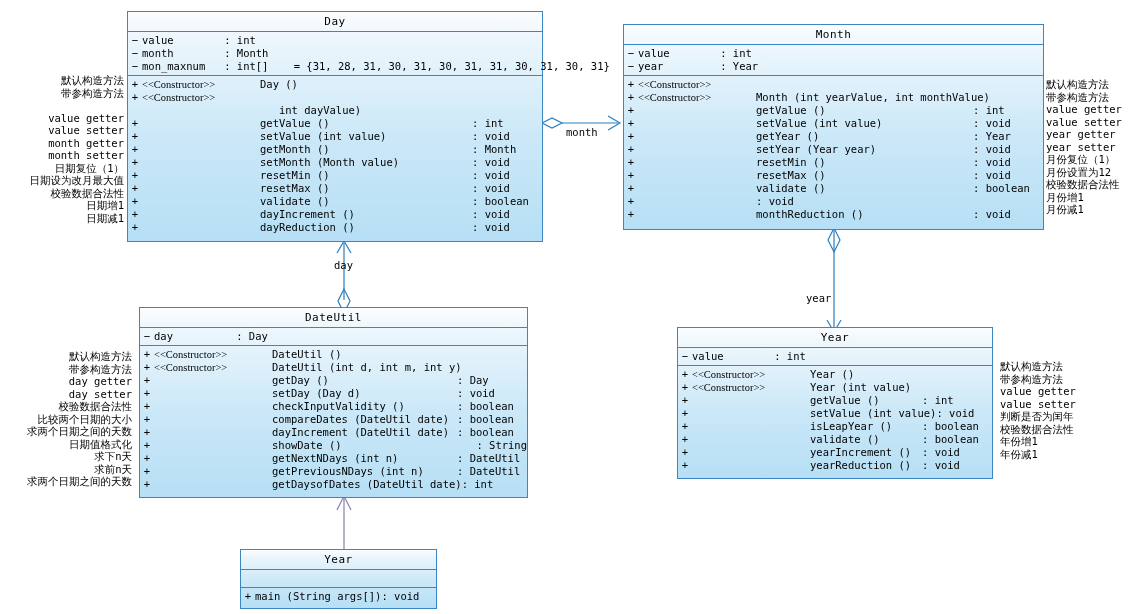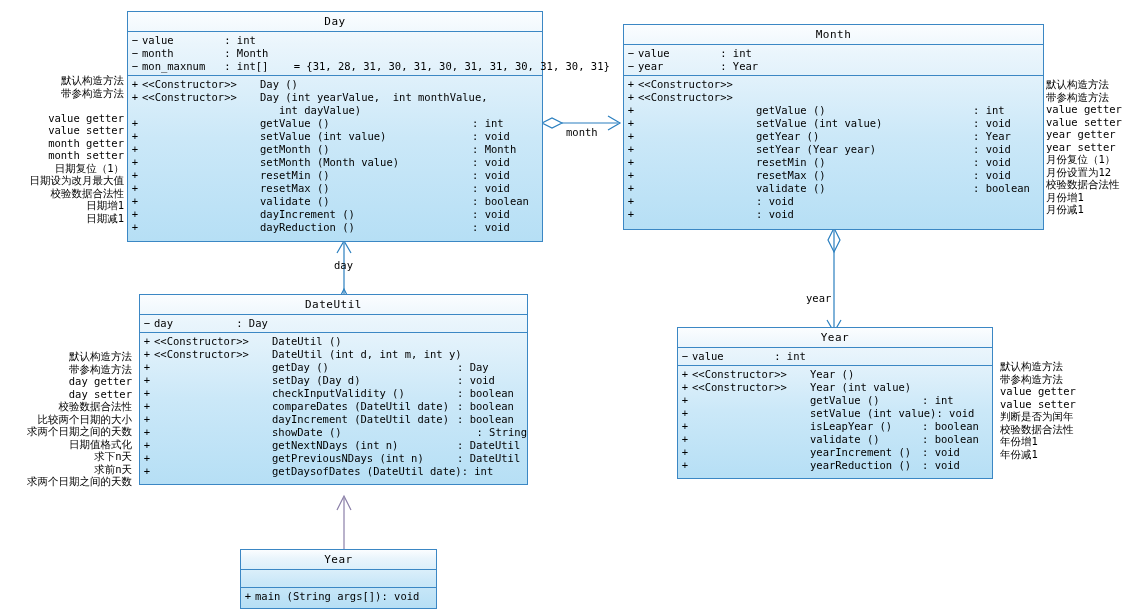--- a/index.html
+++ b/index.html
@@ -35,21 +35,21 @@
   .uml .compart.last{border-bottom:none;}
   .row{
     display:flex;
     align-items:flex-start;
     font-size:10.5px;
     line-height:13px;
     color:#000;
     white-space:pre;
   }
   .vis{width:14px;flex:0 0 14px;text-align:center;}
-  .stereo{flex:0 0 auto;}
+  .stereo{flex:0 0 auto;font-family:Liberation Serif, serif;}
   .nm{flex:1 1 auto;}
   .ret{flex:0 0 auto;text-align:left;}
   .emptyrow{height:13px;}
 
   
   .ann{
     position:absolute;
     font-size:10.5px;
     line-height:12.5px;
     color:#000;
@@ -99,21 +99,21 @@
 
   <div class="uml" style="left:127px;top:11px;width:416px;height:231px;">
     <div class="title">Day</div>
     <div class="compart" id="attrs-day">
         <div class="row"><span class="vis">−</span><span class="nm">value        : int</span></div>
         <div class="row"><span class="vis">−</span><span class="nm">month        : Month</span></div>
         <div class="row"><span class="vis">−</span><span class="nm">mon_maxnum   : int[]    = {31, 28, 31, 30, 31, 30, 31, 31, 30, 31, 30, 31}</span></div>
       </div>
     <div class="compart last" id="meth-day">
         <div class="row"><span class="vis">+</span><span class="stereo" style="width: 118px; flex: 0 0 118px;">&lt;&lt;Constructor&gt;&gt;</span><span class="nm">Day ()</span><span class="ret" style="flex: 0 0 70px;"></span></div>
-        <div class="row"><span class="vis">+</span><span class="stereo" style="width: 118px; flex: 0 0 118px;">&lt;&lt;Constructor&gt;&gt;</span><span class="nm">Day (int yearValue,  int monthValue,</span><span class="ret" style="flex: 0 0 70px;"></span></div>
+        <div class="row"><span class="vis">+</span><span class="stereo" style="width: 118px; flex: 0 0 118px;">&lt;&lt;Constructor&gt;&gt;</span><span class="ret" style="flex: 0 0 70px;"></span></div>
         <div class="row"><span class="vis"></span><span class="stereo" style="width: 118px; flex: 0 0 118px;"></span><span class="nm">   int dayValue)</span><span class="ret" style="flex: 0 0 70px;"></span></div>
         <div class="row"><span class="vis">+</span><span class="stereo" style="width: 118px; flex: 0 0 118px;"></span><span class="nm">getValue ()</span><span class="ret" style="flex: 0 0 70px;">: int</span></div>
         <div class="row"><span class="vis">+</span><span class="stereo" style="width: 118px; flex: 0 0 118px;"></span><span class="nm">setValue (int value)</span><span class="ret" style="flex: 0 0 70px;">: void</span></div>
         <div class="row"><span class="vis">+</span><span class="stereo" style="width: 118px; flex: 0 0 118px;"></span><span class="nm">getMonth ()</span><span class="ret" style="flex: 0 0 70px;">: Month</span></div>
         <div class="row"><span class="vis">+</span><span class="stereo" style="width: 118px; flex: 0 0 118px;"></span><span class="nm">setMonth (Month value)</span><span class="ret" style="flex: 0 0 70px;">: void</span></div>
         <div class="row"><span class="vis">+</span><span class="stereo" style="width: 118px; flex: 0 0 118px;"></span><span class="nm">resetMin ()</span><span class="ret" style="flex: 0 0 70px;">: void</span></div>
         <div class="row"><span class="vis">+</span><span class="stereo" style="width: 118px; flex: 0 0 118px;"></span><span class="nm">resetMax ()</span><span class="ret" style="flex: 0 0 70px;">: void</span></div>
         <div class="row"><span class="vis">+</span><span class="stereo" style="width: 118px; flex: 0 0 118px;"></span><span class="nm">validate ()</span><span class="ret" style="flex: 0 0 70px;">: boolean</span></div>
         <div class="row"><span class="vis">+</span><span class="stereo" style="width: 118px; flex: 0 0 118px;"></span><span class="nm">dayIncrement ()</span><span class="ret" style="flex: 0 0 70px;">: void</span></div>
         <div class="row"><span class="vis">+</span><span class="stereo" style="width: 118px; flex: 0 0 118px;"></span><span class="nm">dayReduction ()</span><span class="ret" style="flex: 0 0 70px;">: void</span></div>
@@ -121,34 +121,34 @@
   </div>
 
   <div class="uml" style="left:623px;top:24px;width:421px;height:206px;">
     <div class="title">Month</div>
     <div class="compart" id="attrs-month">
         <div class="row"><span class="vis">−</span><span class="nm">value        : int</span></div>
         <div class="row"><span class="vis">−</span><span class="nm">year         : Year</span></div>
       </div>
     <div class="compart last" id="meth-month">
         <div class="row"><span class="vis">+</span><span class="stereo" style="width: 118px; flex: 0 0 118px;">&lt;&lt;Constructor&gt;&gt;</span><span class="ret" style="flex: 0 0 70px;"></span></div>
-        <div class="row"><span class="vis">+</span><span class="stereo" style="width: 118px; flex: 0 0 118px;">&lt;&lt;Constructor&gt;&gt;</span><span class="ret" style="flex: 0 0 70px;"></span></div>
+        <div class="row"><span class="vis">+</span><span class="stereo" style="width: 118px; flex: 0 0 118px;">&lt;&lt;Constructor&gt;&gt;</span><span class="nm">Month (int yearValue, int monthValue)</span><span class="ret" style="flex: 0 0 70px;"></span></div>
         <div class="row"><span class="vis">+</span><span class="stereo" style="width: 118px; flex: 0 0 118px;"></span><span class="nm">getValue ()</span><span class="ret" style="flex: 0 0 70px;">: int</span></div>
         <div class="row"><span class="vis">+</span><span class="stereo" style="width: 118px; flex: 0 0 118px;"></span><span class="nm">setValue (int value)</span><span class="ret" style="flex: 0 0 70px;">: void</span></div>
         <div class="row"><span class="vis">+</span><span class="stereo" style="width: 118px; flex: 0 0 118px;"></span><span class="nm">getYear ()</span><span class="ret" style="flex: 0 0 70px;">: Year</span></div>
         <div class="row"><span class="vis">+</span><span class="stereo" style="width: 118px; flex: 0 0 118px;"></span><span class="nm">setYear (Year year)</span><span class="ret" style="flex: 0 0 70px;">: void</span></div>
         <div class="row"><span class="vis">+</span><span class="stereo" style="width: 118px; flex: 0 0 118px;"></span><span class="nm">resetMin ()</span><span class="ret" style="flex: 0 0 70px;">: void</span></div>
         <div class="row"><span class="vis">+</span><span class="stereo" style="width: 118px; flex: 0 0 118px;"></span><span class="nm">resetMax ()</span><span class="ret" style="flex: 0 0 70px;">: void</span></div>
         <div class="row"><span class="vis">+</span><span class="stereo" style="width: 118px; flex: 0 0 118px;"></span><span class="nm">validate ()</span><span class="ret" style="flex: 0 0 70px;">: boolean</span></div>
         <div class="row"><span class="vis">+</span><span class="stereo" style="width: 118px; flex: 0 0 118px;"></span><span class="ret" style="flex: 0 0 70px;">: void</span></div>
-        <div class="row"><span class="vis">+</span><span class="stereo" style="width: 118px; flex: 0 0 118px;"></span><span class="ret" style="flex: 0 0 70px;">: void</span></div>
-      </div>
-  </div>
-
-  <div class="uml" style="left:139px;top:294px;width:389px;height:191px;">
+        <div class="row"><span class="vis">+</span><span class="stereo" style="width: 118px; flex: 0 0 118px;"></span><span class="nm">monthReduction ()</span><span class="ret" style="flex: 0 0 70px;">: void</span></div>
+      </div>
+  </div>
+
+  <div class="uml" style="left:139px;top:307px;width:389px;height:191px;">
     <div class="title">DateUtil</div>
     <div class="compart" id="attrs-dateutil">
         <div class="row"><span class="vis">−</span><span class="nm">day          : Day</span></div>
       </div>
     <div class="compart last" id="meth-dateutil">
         <div class="row"><span class="vis">+</span><span class="stereo" style="width: 118px; flex: 0 0 118px;">&lt;&lt;Constructor&gt;&gt;</span><span class="nm">DateUtil ()</span><span class="ret" style="flex: 0 0 70px;"></span></div>
         <div class="row"><span class="vis">+</span><span class="stereo" style="width: 118px; flex: 0 0 118px;">&lt;&lt;Constructor&gt;&gt;</span><span class="nm">DateUtil (int d, int m, int y)</span><span class="ret" style="flex: 0 0 70px;"></span></div>
         <div class="row"><span class="vis">+</span><span class="stereo" style="width: 118px; flex: 0 0 118px;"></span><span class="nm">getDay ()</span><span class="ret" style="flex: 0 0 70px;">: Day</span></div>
         <div class="row"><span class="vis">+</span><span class="stereo" style="width: 118px; flex: 0 0 118px;"></span><span class="nm">setDay (Day d)</span><span class="ret" style="flex: 0 0 70px;">: void</span></div>
         <div class="row"><span class="vis">+</span><span class="stereo" style="width: 118px; flex: 0 0 118px;"></span><span class="nm">checkInputValidity ()</span><span class="ret" style="flex: 0 0 70px;">: boolean</span></div>

